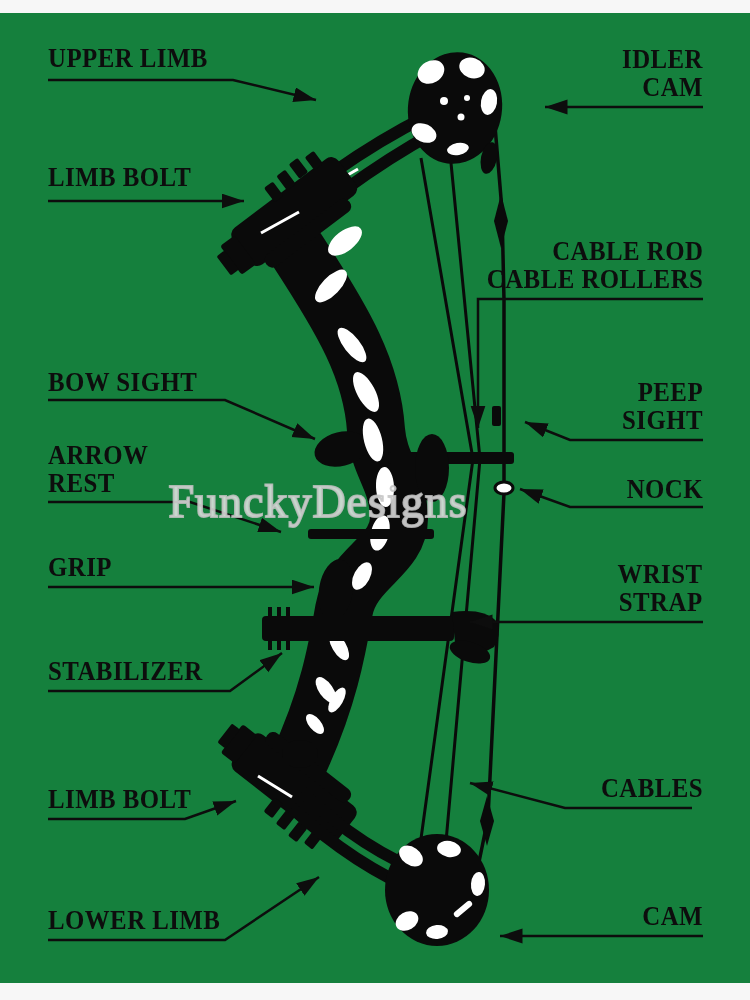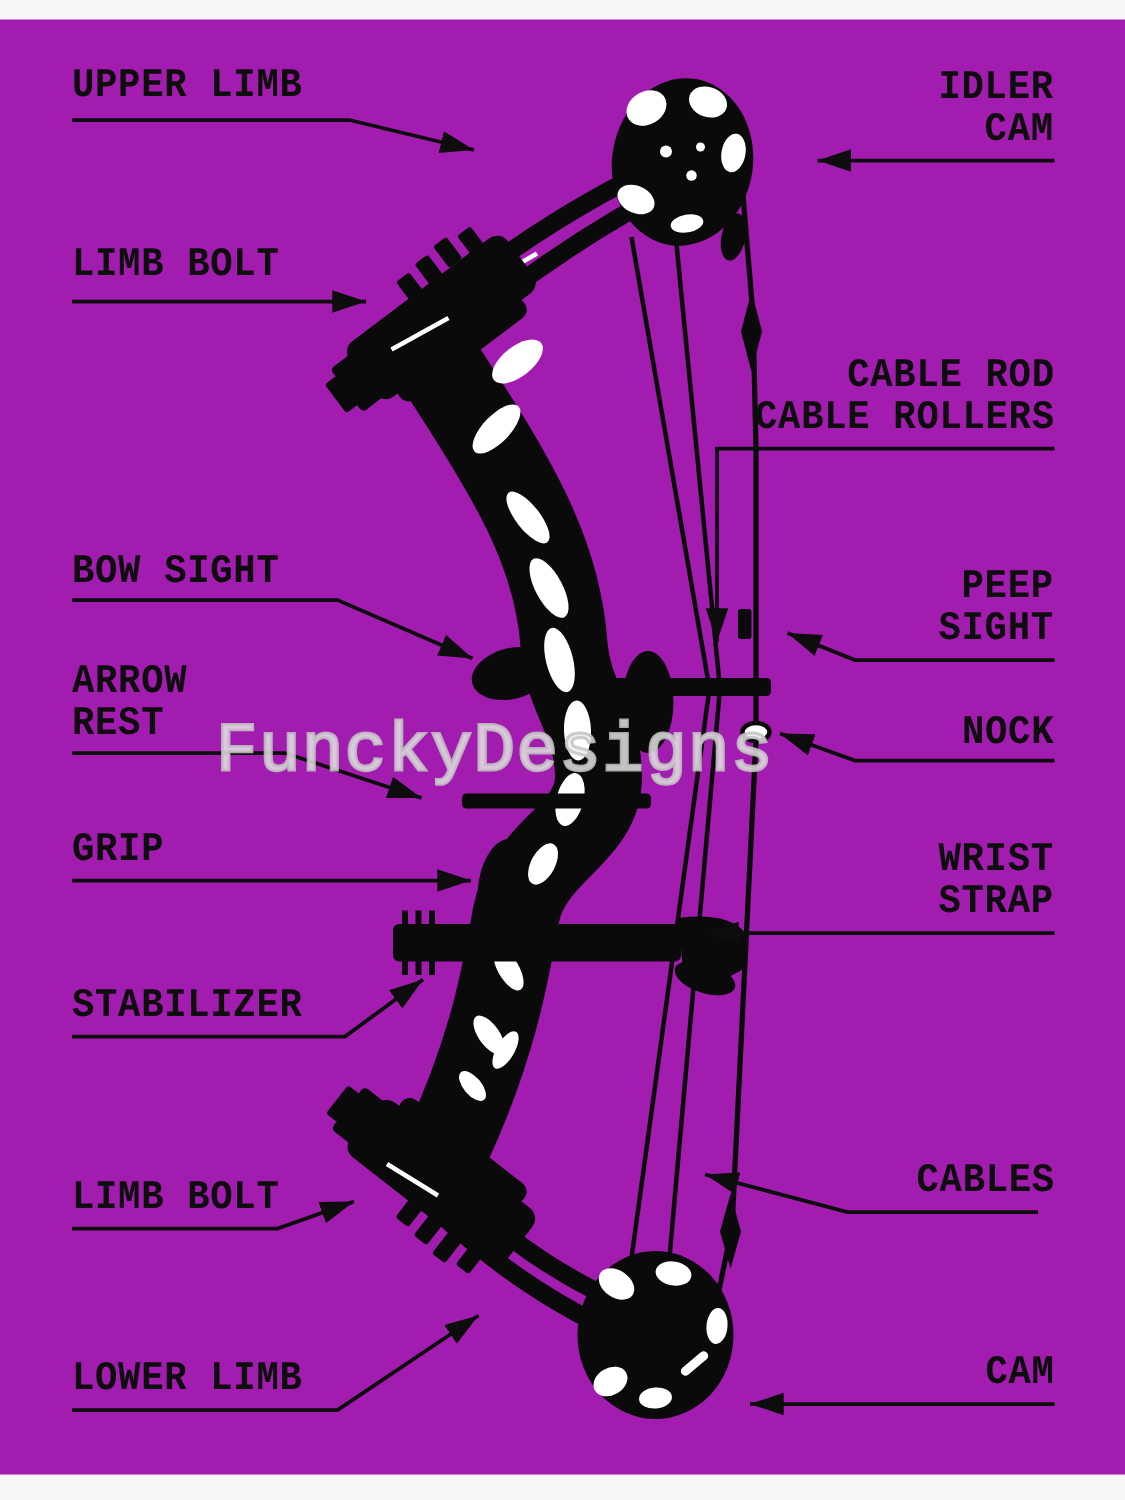--- a/index.html
+++ b/index.html
@@ -1,32 +1,32 @@
 <!DOCTYPE html>
 <html><head>
 <meta charset="utf-8">
 <style>
   html,body{margin:0;padding:0;background:#ffffff;}
   #stage{
     position:relative;width:750px;height:1000px;overflow:hidden;
-    background:#a21caf;font-family:Liberation Mono, monospace;
+    background:#15803d;font-family:Liberation Serif, serif;
   }
   .edge-strip{position:absolute;left:0;width:750px;background:#f7f7f7;}
   #strip-top{top:0;height:13px;}
   #strip-bottom{top:983px;height:17px;}
   #bow-svg{position:absolute;left:0;top:0;width:750px;height:1000px;}
   .label{
     position:absolute;color:#0d0d0d;font-weight:bold;font-size:27px;
     line-height:28px;letter-spacing:.5px;white-space:pre-line;
     transform:scaleX(.92);
   }
   .label.left{left:48px;text-align:left;transform-origin:0 0;}
   .label.right{right:47px;text-align:right;transform-origin:100% 0;}
   #watermark{
-    position:absolute;left:12px;top:475px;width:594px;text-align:center;
+    position:absolute;left:0;top:475px;width:594px;text-align:center;
     font-size:46px;letter-spacing:1px;font-weight:normal;
     color:rgba(255,255,255,.55);
     -webkit-text-stroke:2px rgba(195,195,195,.85);
     text-shadow:0 0 1px rgba(200,200,200,.6);
     z-index:5;pointer-events:none;padding-left:21px;
   }
 </style>
 </head>
 <body>
 

